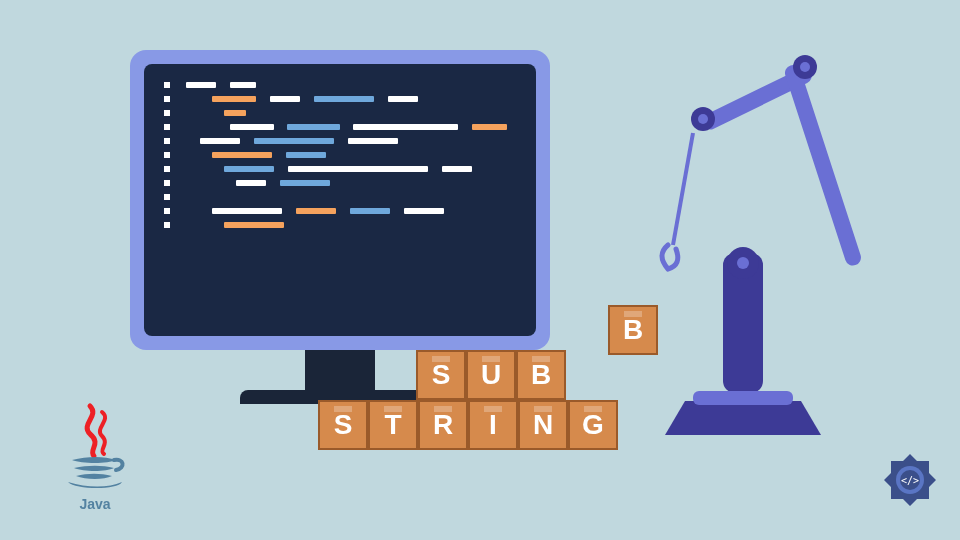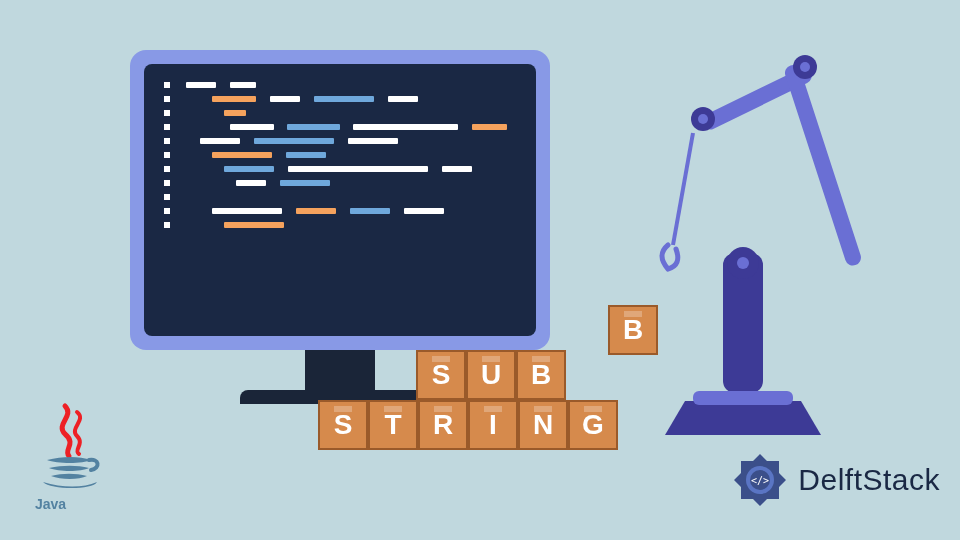--- a/index.html
+++ b/index.html
@@ -117,20 +117,21 @@
   height: 350px;
 }
 .robot svg { overflow: visible; }
 
 
 .java-logo {
   position: absolute;
   left: 35px;
   bottom: 28px;
   width: 120px;
+  text-align: center;
 }
 .java-cup {
   color: #5382a1;
   font-size: 14px;
   font-weight: bold;
 }
 
 
 .delft-logo {
   position: absolute;
@@ -333,14 +334,13 @@
 
 <div class="delft-logo">
   <svg class="delft-icon" viewBox="0 0 60 60">
     <g transform="translate(30,30)">
       <path d="M 0 -26 L 7 -19 L 19 -19 L 19 -7 L 26 0 L 19 7 L 19 19 L 7 19 L 0 26 L -7 19 L -19 19 L -19 7 L -26 0 L -19 -7 L -19 -19 L -7 -19 Z" fill="#3b4f8a"></path>
       <circle r="14" fill="#5a75c4"></circle>
       <circle r="10" fill="#3b4f8a"></circle>
       <text x="0" y="4" text-anchor="middle" font-size="10" fill="#fff" font-family="monospace">&lt;/&gt;</text>
     </g>
   </svg>
-  <span class="delft-text">DelftStack</span>
 </div>
 
 </body></html>

